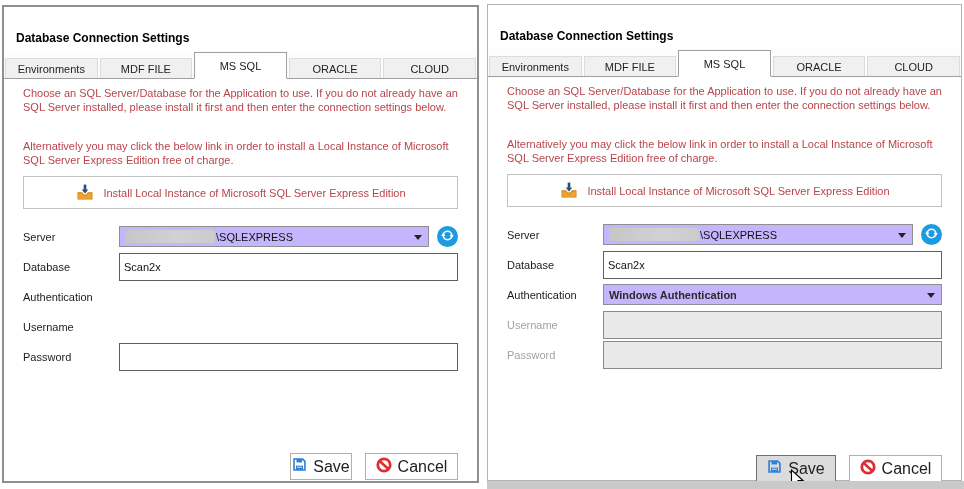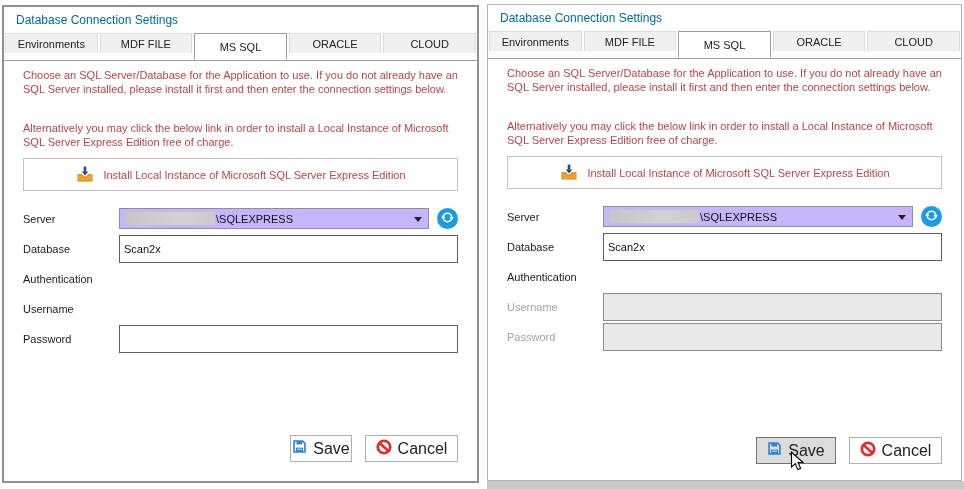--- a/index.html
+++ b/index.html
@@ -6,24 +6,24 @@
   body{
     width:964px;height:489px;position:relative;background:#ffffff;
     font-family:"Liberation Sans", sans-serif;font-size:11px;color:#1c1c1c;
     overflow:hidden;-webkit-font-smoothing:antialiased;
   }
   .dialog{position:absolute;background:#fff;box-sizing:border-box;}
   .dialog.left{left:2px;top:5px;width:477px;height:478px;border:2px solid #8f8f8f;}
   .dialog.right{left:487px;top:4px;width:475px;height:477px;border:1px solid #b3b3b3;}
   .desk-strip{position:absolute;left:487px;top:481px;width:477px;height:8px;background:#c9c9c9;}
 
-  .titlebar{height:26px;display:flex;align-items:center;padding:0 12px 0 12px;
-    font-size:12px;font-weight:400;color:#0369a1;}
-
-  .tabs{display:flex;height:27px;border-bottom:1px solid #9f9f9f;
+  .titlebar{height:26px;display:flex;align-items:center;padding:18px 12px 0 12px;
+    font-size:12px;font-weight:700;color:#000000;}
+
+  .tabs{display:flex;align-items:flex-end;height:27px;border-bottom:1px solid #9f9f9f;
     padding:0 1px;gap:2px;background:#fdfdfd;}
   .tab{flex:1;height:20px;background:#f0f0f0;border:1px solid #dcdcdc;border-bottom:none;
     display:flex;align-items:center;justify-content:center;font-size:11px;color:#222;
     cursor:default;box-sizing:border-box;}
   .tab.active{height:27px;background:#fff;border:1px solid #9f9f9f;border-bottom:1px solid #fff;
     margin-bottom:-1px;z-index:2;}
 
   .dlg-body{position:relative;padding:0 19px;height:calc(100% - 53px);box-sizing:border-box;}
   .intro{color:#b8444a;line-height:14px;margin:7px 0 0 0;}
   .intro.second{margin-top:25px;}
@@ -206,20 +206,24 @@
         </button>
       </div>
 
       <div class="row">
         <span class="lbl">Database</span>
         <input class="txt" type="text" value="Scan2x" style="">
       </div>
 
       <div class="row">
         <span class="lbl">Authentication</span>
+        <div class="combo">
+          <span class="val darkval">Windows Authentication</span>
+          <span class="arrow"></span>
+        </div>
       </div>
 
       <div class="row dim">
         <span class="lbl">Username</span>
         <input class="txt" type="text" disabled="" value="" style="">
       </div>
 
       <div class="row dim">
         <span class="lbl">Password</span>
         <input class="txt" type="text" disabled="" value="" style="">

